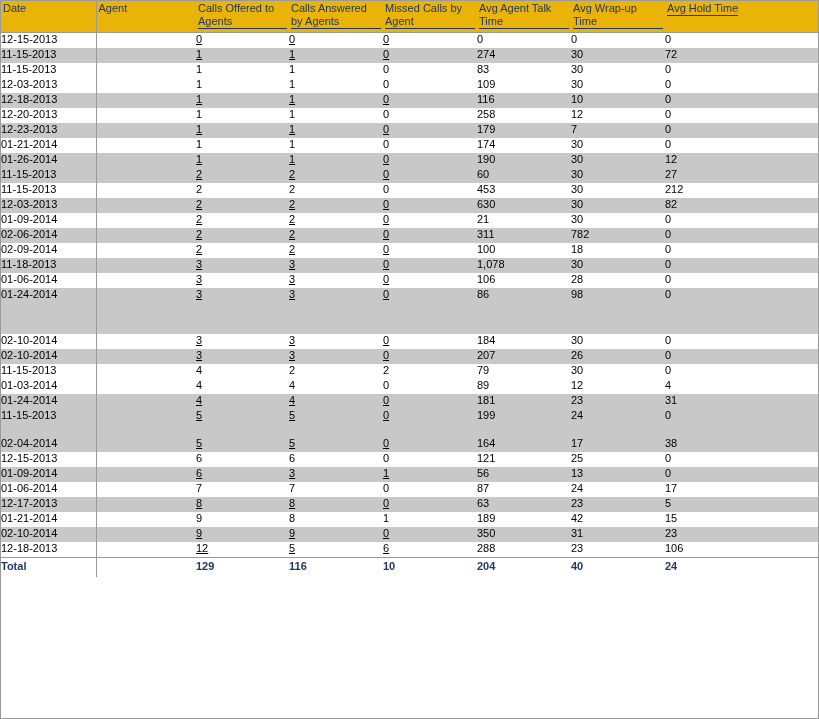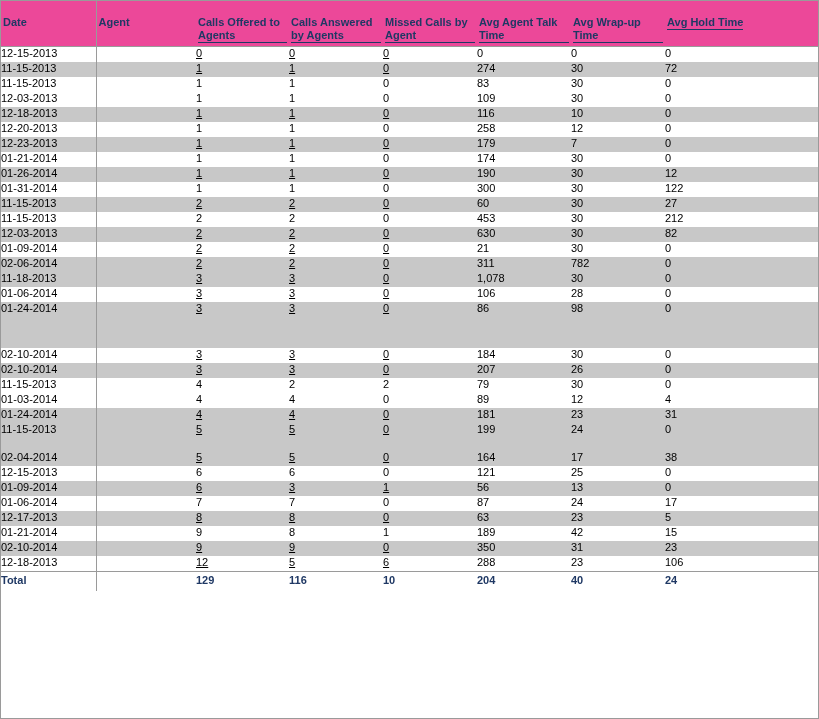--- a/index.html
+++ b/index.html
@@ -45,26 +45,26 @@
   col.c2 { width: 93px; }
   col.c3 { width: 94px; }
   col.c4 { width: 94px; }
   col.c5 { width: 94px; }
   col.c6 { width: 94px; }
   col.c7 { width: 153px; }
 
   
   thead tr.head-row td {
     color: #1f3864;
-    font-weight: bold;
+    font-weight: normal;
     vertical-align: top;
-    padding: 15px 2px 2px 2px;
+    padding: 1px 2px 2px 2px;
     height: 28px;
     border-bottom: 1px solid #9a9a9a;
-    background: #ec4899;
+    background: #eab308;
   }
   .head-label {
     display: inline-block;
     border-bottom: 1px solid #1f3864;
     white-space: normal;
     line-height: 13px;
   }
   .head-plain {
     display: inline-block;
     white-space: normal;
@@ -221,30 +221,20 @@
         <tr class="row-even">
           <td class="col-date sep">01-26-2014</td>
           <td class="col-agent"></td>
           <td><span class="lnk">1</span></td>
           <td><span class="lnk">1</span></td>
           <td><span class="lnk">0</span></td>
           <td><span class="plain">190</span></td>
           <td><span class="plain">30</span></td>
           <td><span class="plain">12</span></td>
         </tr>
-        <tr class="row-odd">
-          <td class="col-date sep">01-31-2014</td>
-          <td class="col-agent"></td>
-          <td><span class="plain">1</span></td>
-          <td><span class="plain">1</span></td>
-          <td><span class="plain">0</span></td>
-          <td><span class="plain">300</span></td>
-          <td><span class="plain">30</span></td>
-          <td><span class="plain">122</span></td>
-        </tr>
         <tr class="row-even">
           <td class="col-date sep">11-15-2013</td>
           <td class="col-agent"></td>
           <td><span class="lnk">2</span></td>
           <td><span class="lnk">2</span></td>
           <td><span class="lnk">0</span></td>
           <td><span class="plain">60</span></td>
           <td><span class="plain">30</span></td>
           <td><span class="plain">27</span></td>
         </tr>
@@ -279,20 +269,30 @@
           <td><span class="plain">0</span></td>
         </tr>
         <tr class="row-even">
           <td class="col-date sep">02-06-2014</td>
           <td class="col-agent"></td>
           <td><span class="lnk">2</span></td>
           <td><span class="lnk">2</span></td>
           <td><span class="lnk">0</span></td>
           <td><span class="plain">311</span></td>
           <td><span class="plain">782</span></td>
+          <td><span class="plain">0</span></td>
+        </tr>
+        <tr class="row-odd">
+          <td class="col-date sep">02-09-2014</td>
+          <td class="col-agent"></td>
+          <td><span class="lnk">2</span></td>
+          <td><span class="lnk">2</span></td>
+          <td><span class="lnk">0</span></td>
+          <td><span class="plain">100</span></td>
+          <td><span class="plain">18</span></td>
           <td><span class="plain">0</span></td>
         </tr>
         <tr class="row-even">
           <td class="col-date sep">11-18-2013</td>
           <td class="col-agent"></td>
           <td><span class="lnk">3</span></td>
           <td><span class="lnk">3</span></td>
           <td><span class="lnk">0</span></td>
           <td><span class="plain">1,078</span></td>
           <td><span class="plain">30</span></td>

